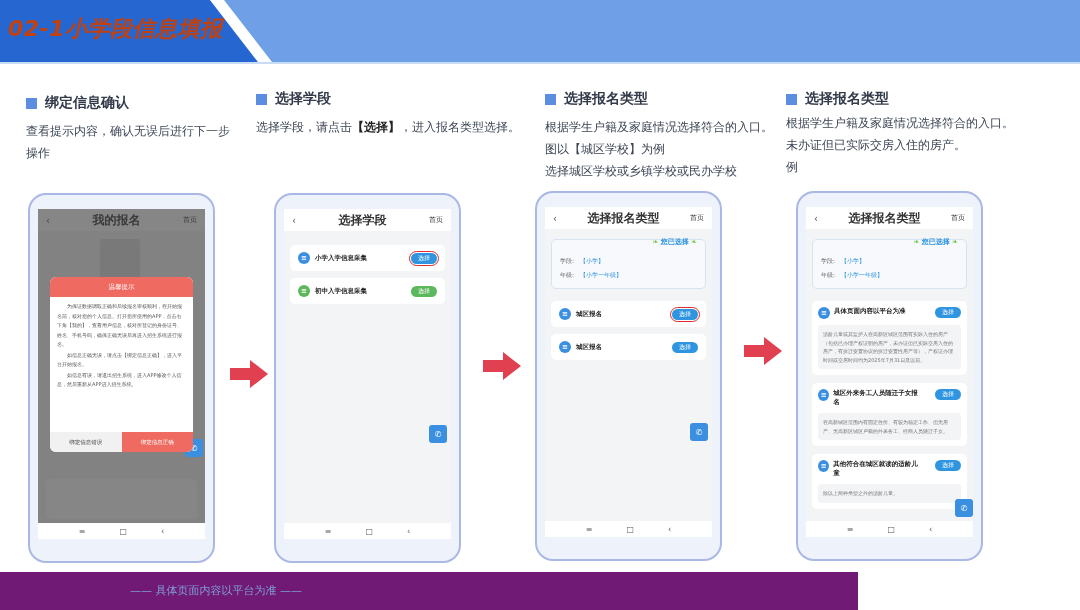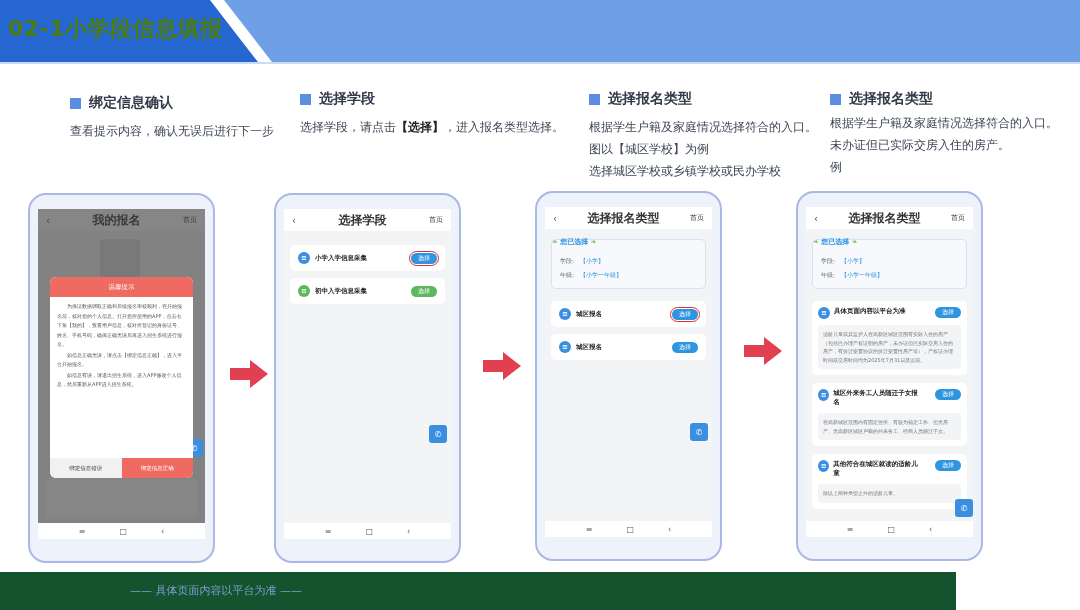--- a/index.html
+++ b/index.html
@@ -2,25 +2,25 @@
 <html><head>
 <meta charset="utf-8">
 <style>
   * { box-sizing: border-box; margin: 0; padding: 0; }
   body { width: 1080px; height: 610px; position: relative; overflow: hidden; background: #ffffff; font-family: "DejaVu Sans", "Liberation Sans", sans-serif; }
 
   
   .hdr { position: absolute; left: 0; top: 0; width: 1080px; height: 62px; background: #6f9fe6; }
   .hdr-dark { position: absolute; left: 0; top: 0; height: 62px; width: 258px; background: #2566d0; clip-path: polygon(0 0, 210px 0, 258px 62px, 0 62px); }
   .hdr-white { position: absolute; left: 0; top: 0; height: 62px; width: 272px; background: #ffffff; clip-path: polygon(210px 0, 224px 0, 272px 62px, 258px 62px); }
-  .hdr-title { position: absolute; left: 8px; top: 14px; font-size: 22px; font-weight: bold; color: #4d7c0f; letter-spacing: 0.5px; }
+  .hdr-title { position: absolute; left: 8px; top: 14px; font-size: 22px; font-weight: bold; color: #c2410c; letter-spacing: 0.5px; font-style: italic; }
   .hdr-line { position: absolute; left: 0; top: 62px; width: 1080px; height: 2px; background: #c9dcf6; }
 
   
-  .step { position: absolute; margin-left: 44px; }
+  .step { position: absolute; }
   .step-head { display: flex; align-items: center; gap: 8px; }
   .step-sq { width: 11px; height: 11px; background: #5b8ee0; }
   .step-title { font-size: 14px; font-weight: bold; color: #333a4a; }
   .step-desc { margin-top: 8px; font-size: 12px; line-height: 22px; color: #3d4656; }
   .step-desc b { color: #222; }
 
   
   .phone { position: absolute; border: 2px solid #aab8e6; border-radius: 18px; background: #eef2fb; overflow: hidden; }
   .screen { position: absolute; left: 8px; right: 8px; top: 14px; bottom: 22px; background: #f3f4f6; overflow: hidden; }
   .navbar { height: 22px; background: #fff; display: flex; align-items: center; justify-content: space-between; padding: 0 8px; font-size: 7px; color: #333; }
@@ -32,65 +32,66 @@
   .card-left { display: flex; align-items: center; gap: 5px; font-size: 6.5px; color: #222; font-weight: bold; }
   .ic { width: 12px; height: 12px; border-radius: 50%; display: inline-flex; align-items: center; justify-content: center; color: #fff; font-size: 7px; }
   .ic.blue { background: #3b8fe0; }
   .ic.green { background: #5cb85c; }
   .btn { width: 26px; height: 11px; border-radius: 6px; color: #fff; font-size: 6px; display: flex; align-items: center; justify-content: center; }
   .btn.blue { background: #2f95e0; }
   .btn.green { background: #5cb85c; }
   .hl { outline: 1.5px solid #e02c2c; outline-offset: 1px; }
 
   .chosen { margin: 8px 6px 0; border: 1px solid #d7e3f2; border-radius: 5px; background: #f7f9fc; padding: 14px 8px 6px; position: relative; font-size: 6px; color: #666; line-height: 14px; }
-  .chosen-tag { position: absolute; top: -5px; left: 0; right: 0; text-align: left; font-size: 7px; color: #2f95e0; font-weight: bold; }
+  .chosen-tag { position: absolute; top: -5px; left: 0; right: 8px; text-align: right; font-size: 7px; color: #2f95e0; font-weight: bold; }
   .chosen-tag .leaf { color: #6fbf4a; }
   .chosen .v { color: #2f95e0; margin-left: 6px; }
 
   .callfab { position: absolute; width: 18px; height: 18px; border-radius: 3px; background: #3b8fe0; color: #fff; font-size: 8px; display: flex; align-items: center; justify-content: center; }
 
   
   .dim { position: absolute; left: 0; right: 0; top: 0; bottom: 16px; background: rgba(60,60,60,0.62); }
-  .modal { position: absolute; left: 12px; right: 12px; top: 68px; height: 201px; background: #fff; border-radius: 6px; overflow: hidden; }
+  .modal { position: absolute; left: 12px; right: 12px; top: 68px; height: 175px; background: #fff; border-radius: 6px; overflow: hidden; }
   .modal-h { height: 20px; background: #ef6a60; color: #fff; font-size: 6.5px; display: flex; align-items: center; justify-content: center; }
   .modal-b { padding: 5px 7px; font-size: 5px; color: #555; line-height: 9.5px; text-indent: 10px; }
   .modal-b p { margin-bottom: 1px; }
   .modal-f { position: absolute; bottom: 0; left: 0; right: 0; height: 20px; display: flex; font-size: 5.5px; }
   .modal-f .l { flex: 1; background: #f1f1f1; color: #444; display: flex; align-items: center; justify-content: center; }
   .modal-f .r { flex: 1; background: #ef6a60; color: #fff; display: flex; align-items: center; justify-content: center; }
 
   
   .dcard { background: #fff; border-radius: 5px; margin: 8px 6px 0; padding: 6px; }
   .dcard-top { display: flex; align-items: flex-start; justify-content: space-between; }
   .dcard-title { display: flex; gap: 4px; font-size: 6.5px; font-weight: bold; color: #222; width: 100px; line-height: 9px; }
   .dcard-desc { margin-top: 6px; background: #f3f4f6; border-radius: 4px; padding: 5px; font-size: 5px; line-height: 8.5px; color: #777; }
 
   
   .arrow { position: absolute; width: 38px; height: 28px; }
 
   
-  .footer { position: absolute; left: 0; top: 572px; width: 956px; height: 38px; background: #14532d; }
+  .footer { position: absolute; left: 0; top: 572px; width: 858px; height: 38px; background: #701a75; }
   .footer-text { position: absolute; left: 130px; top: 11px; font-size: 11px; color: #7f9fd6; }
 </style>
 </head>
 <body>
 
 <div class="hdr"></div>
 <div class="hdr-dark"></div>
 <div class="hdr-white"></div>
 <div class="hdr-title">02-1小学段信息填报</div>
 <div class="hdr-line"></div>
 
 <div class="step" style="left:26px;top:94px;width:210px;">
   <div class="step-head">
       <span class="step-sq"></span>
       <span class="step-title">绑定信息确认</span>
     </div>
   <div class="step-desc">
     <div>查看提示内容，确认无误后进行下一步</div>
+    <div>操作</div>
   </div>
 </div>
 
 <div class="step" style="left:256px;top:90px;width:270px;">
   <div class="step-head">
       <span class="step-sq"></span>
       <span class="step-title">选择学段</span>
     </div>
   <div class="step-desc">
     <div><span>选择学段，请点击</span><b>【选择】</b><span>，进入报名类型选择。</span></div>

